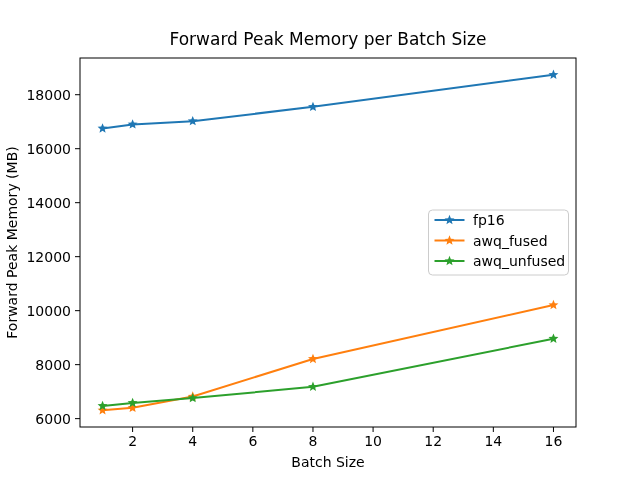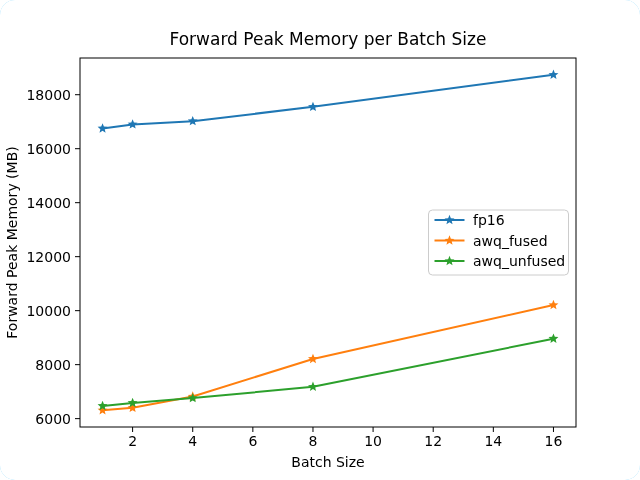--- a/index.html
+++ b/index.html
@@ -7,21 +7,20 @@
     padding: 0;
     background: #ffffff;
     font-family: "DejaVu Sans", sans-serif;
   }
   .figure {
     position: relative;
     width: 640px;
     height: 480px;
     background: #7dd3fc;
     overflow: hidden;
-    border-radius: 15px;
   }
   svg text {
     fill: #000000;
     font-family: "DejaVu Sans", sans-serif;
   }
   .chart-title {
     font-size: 17px;
     text-anchor: middle;
   }
   .axis-label {

